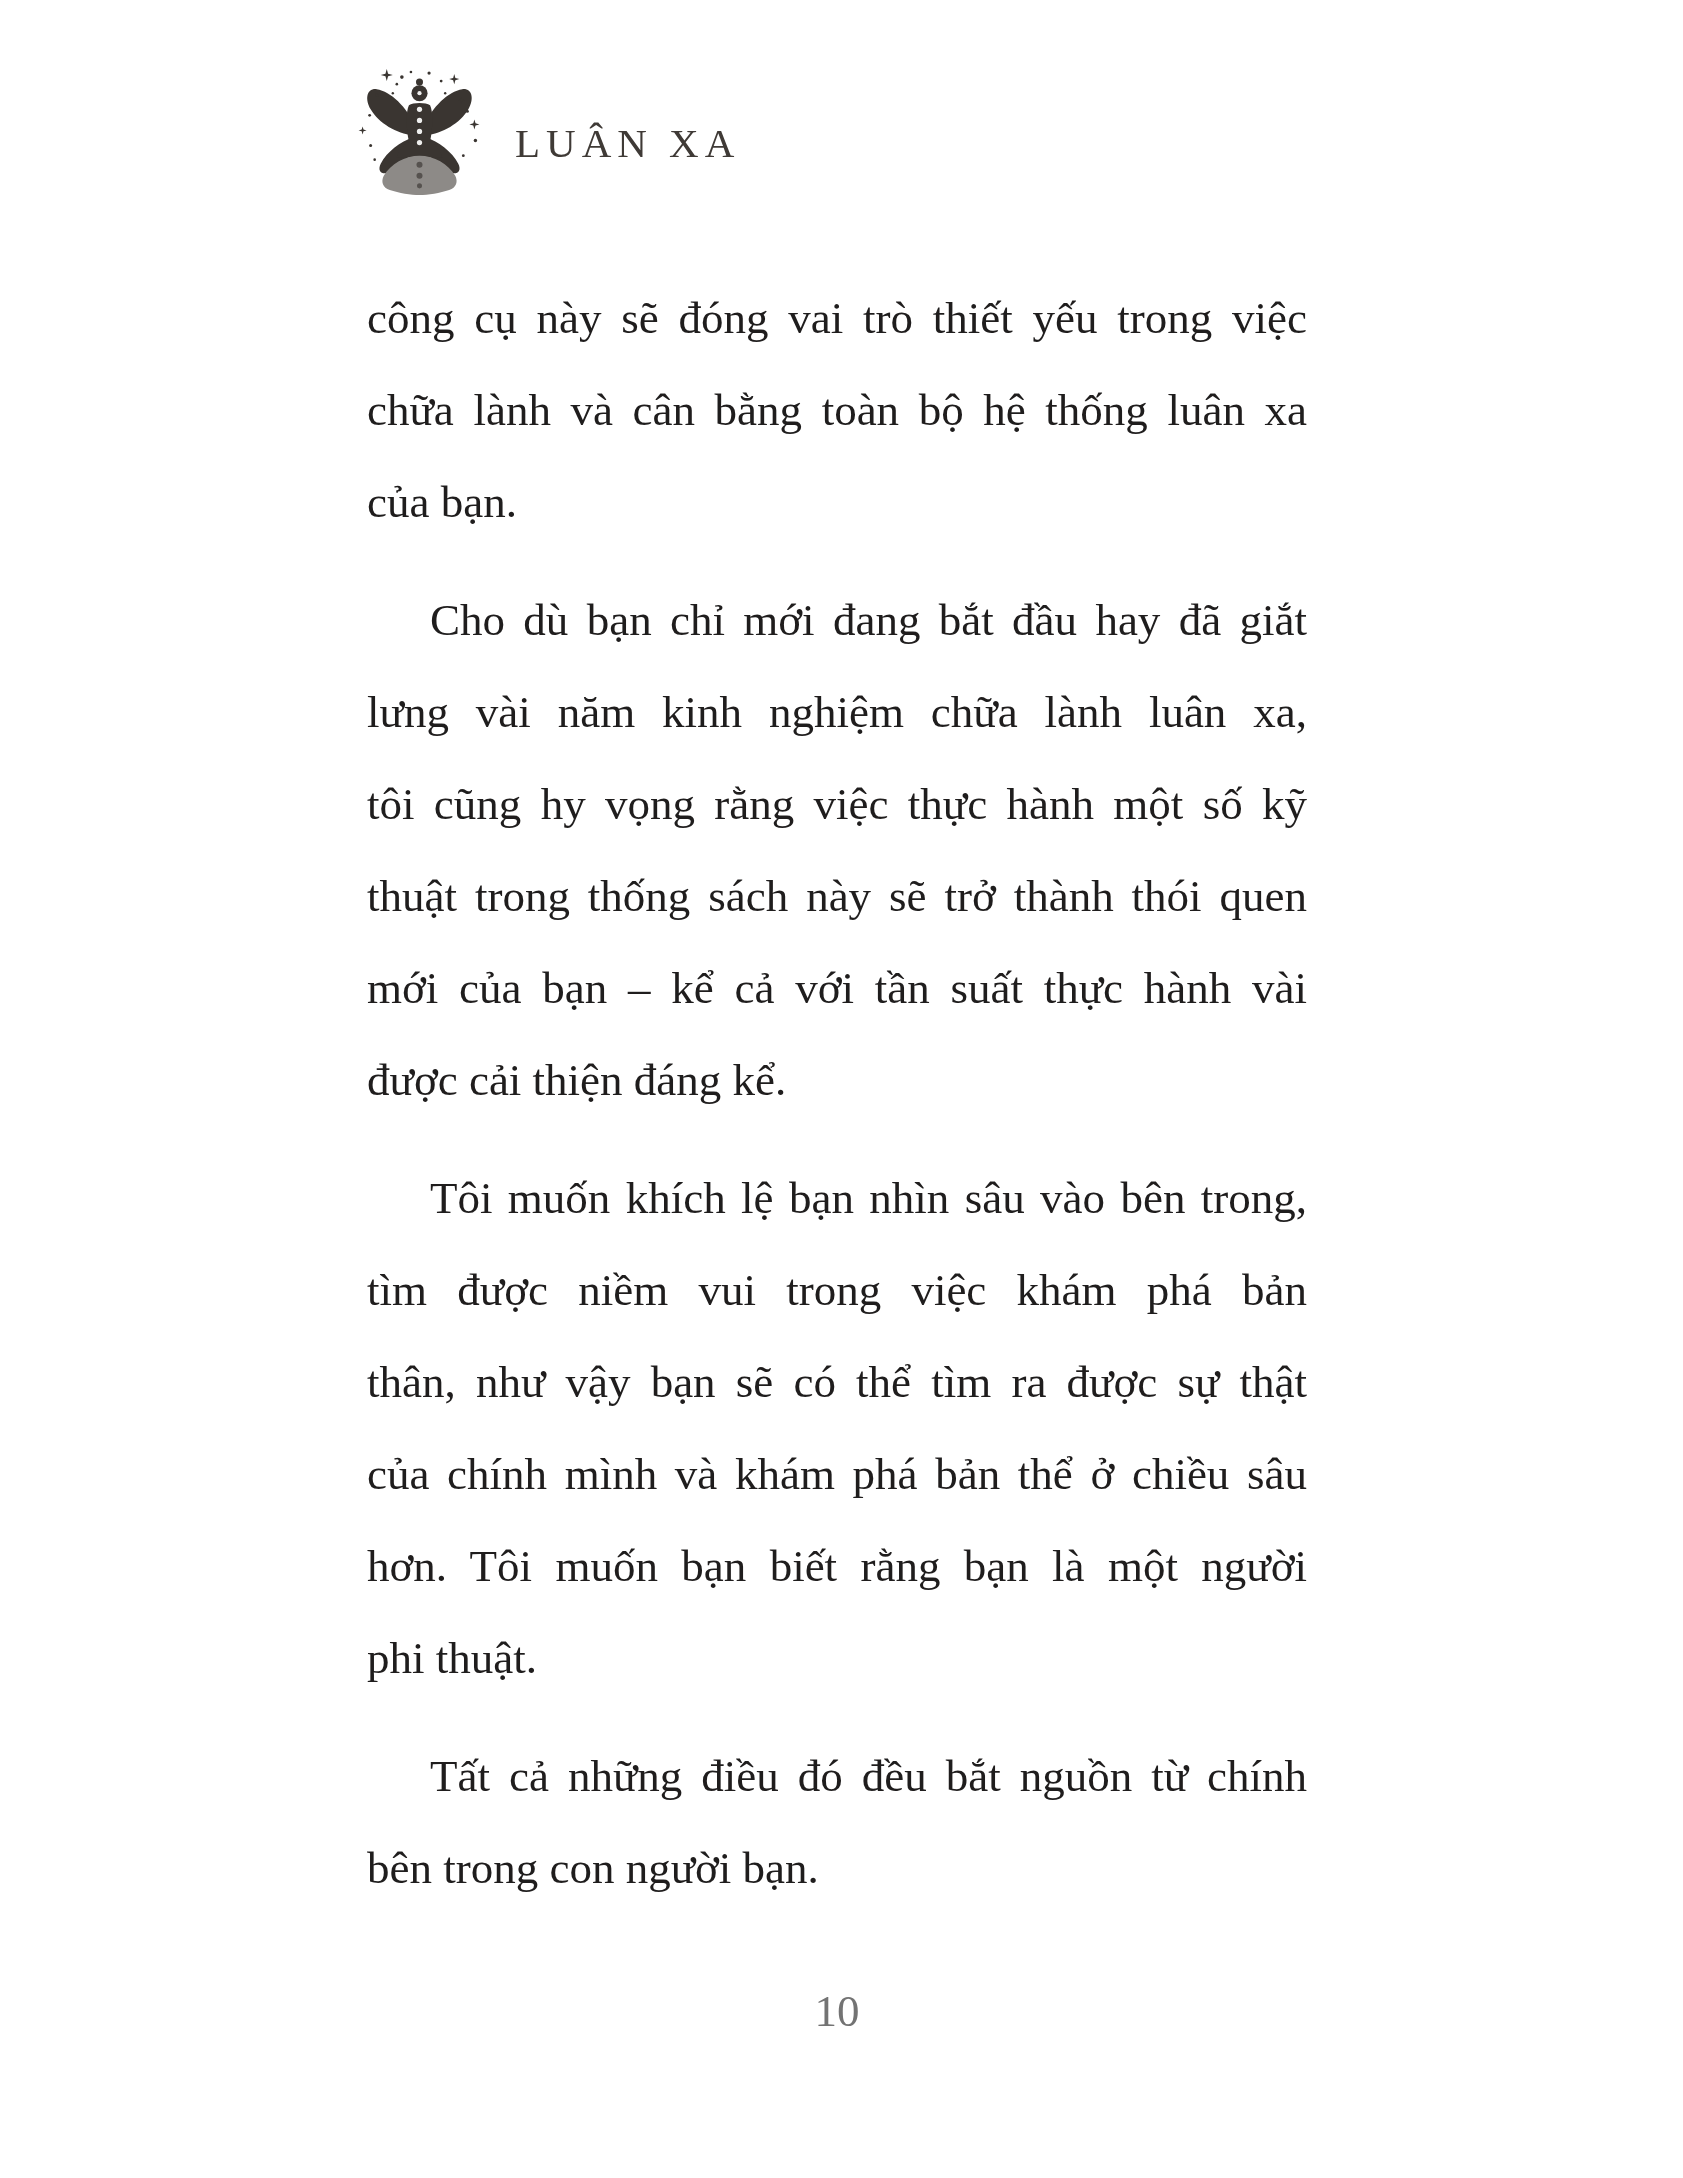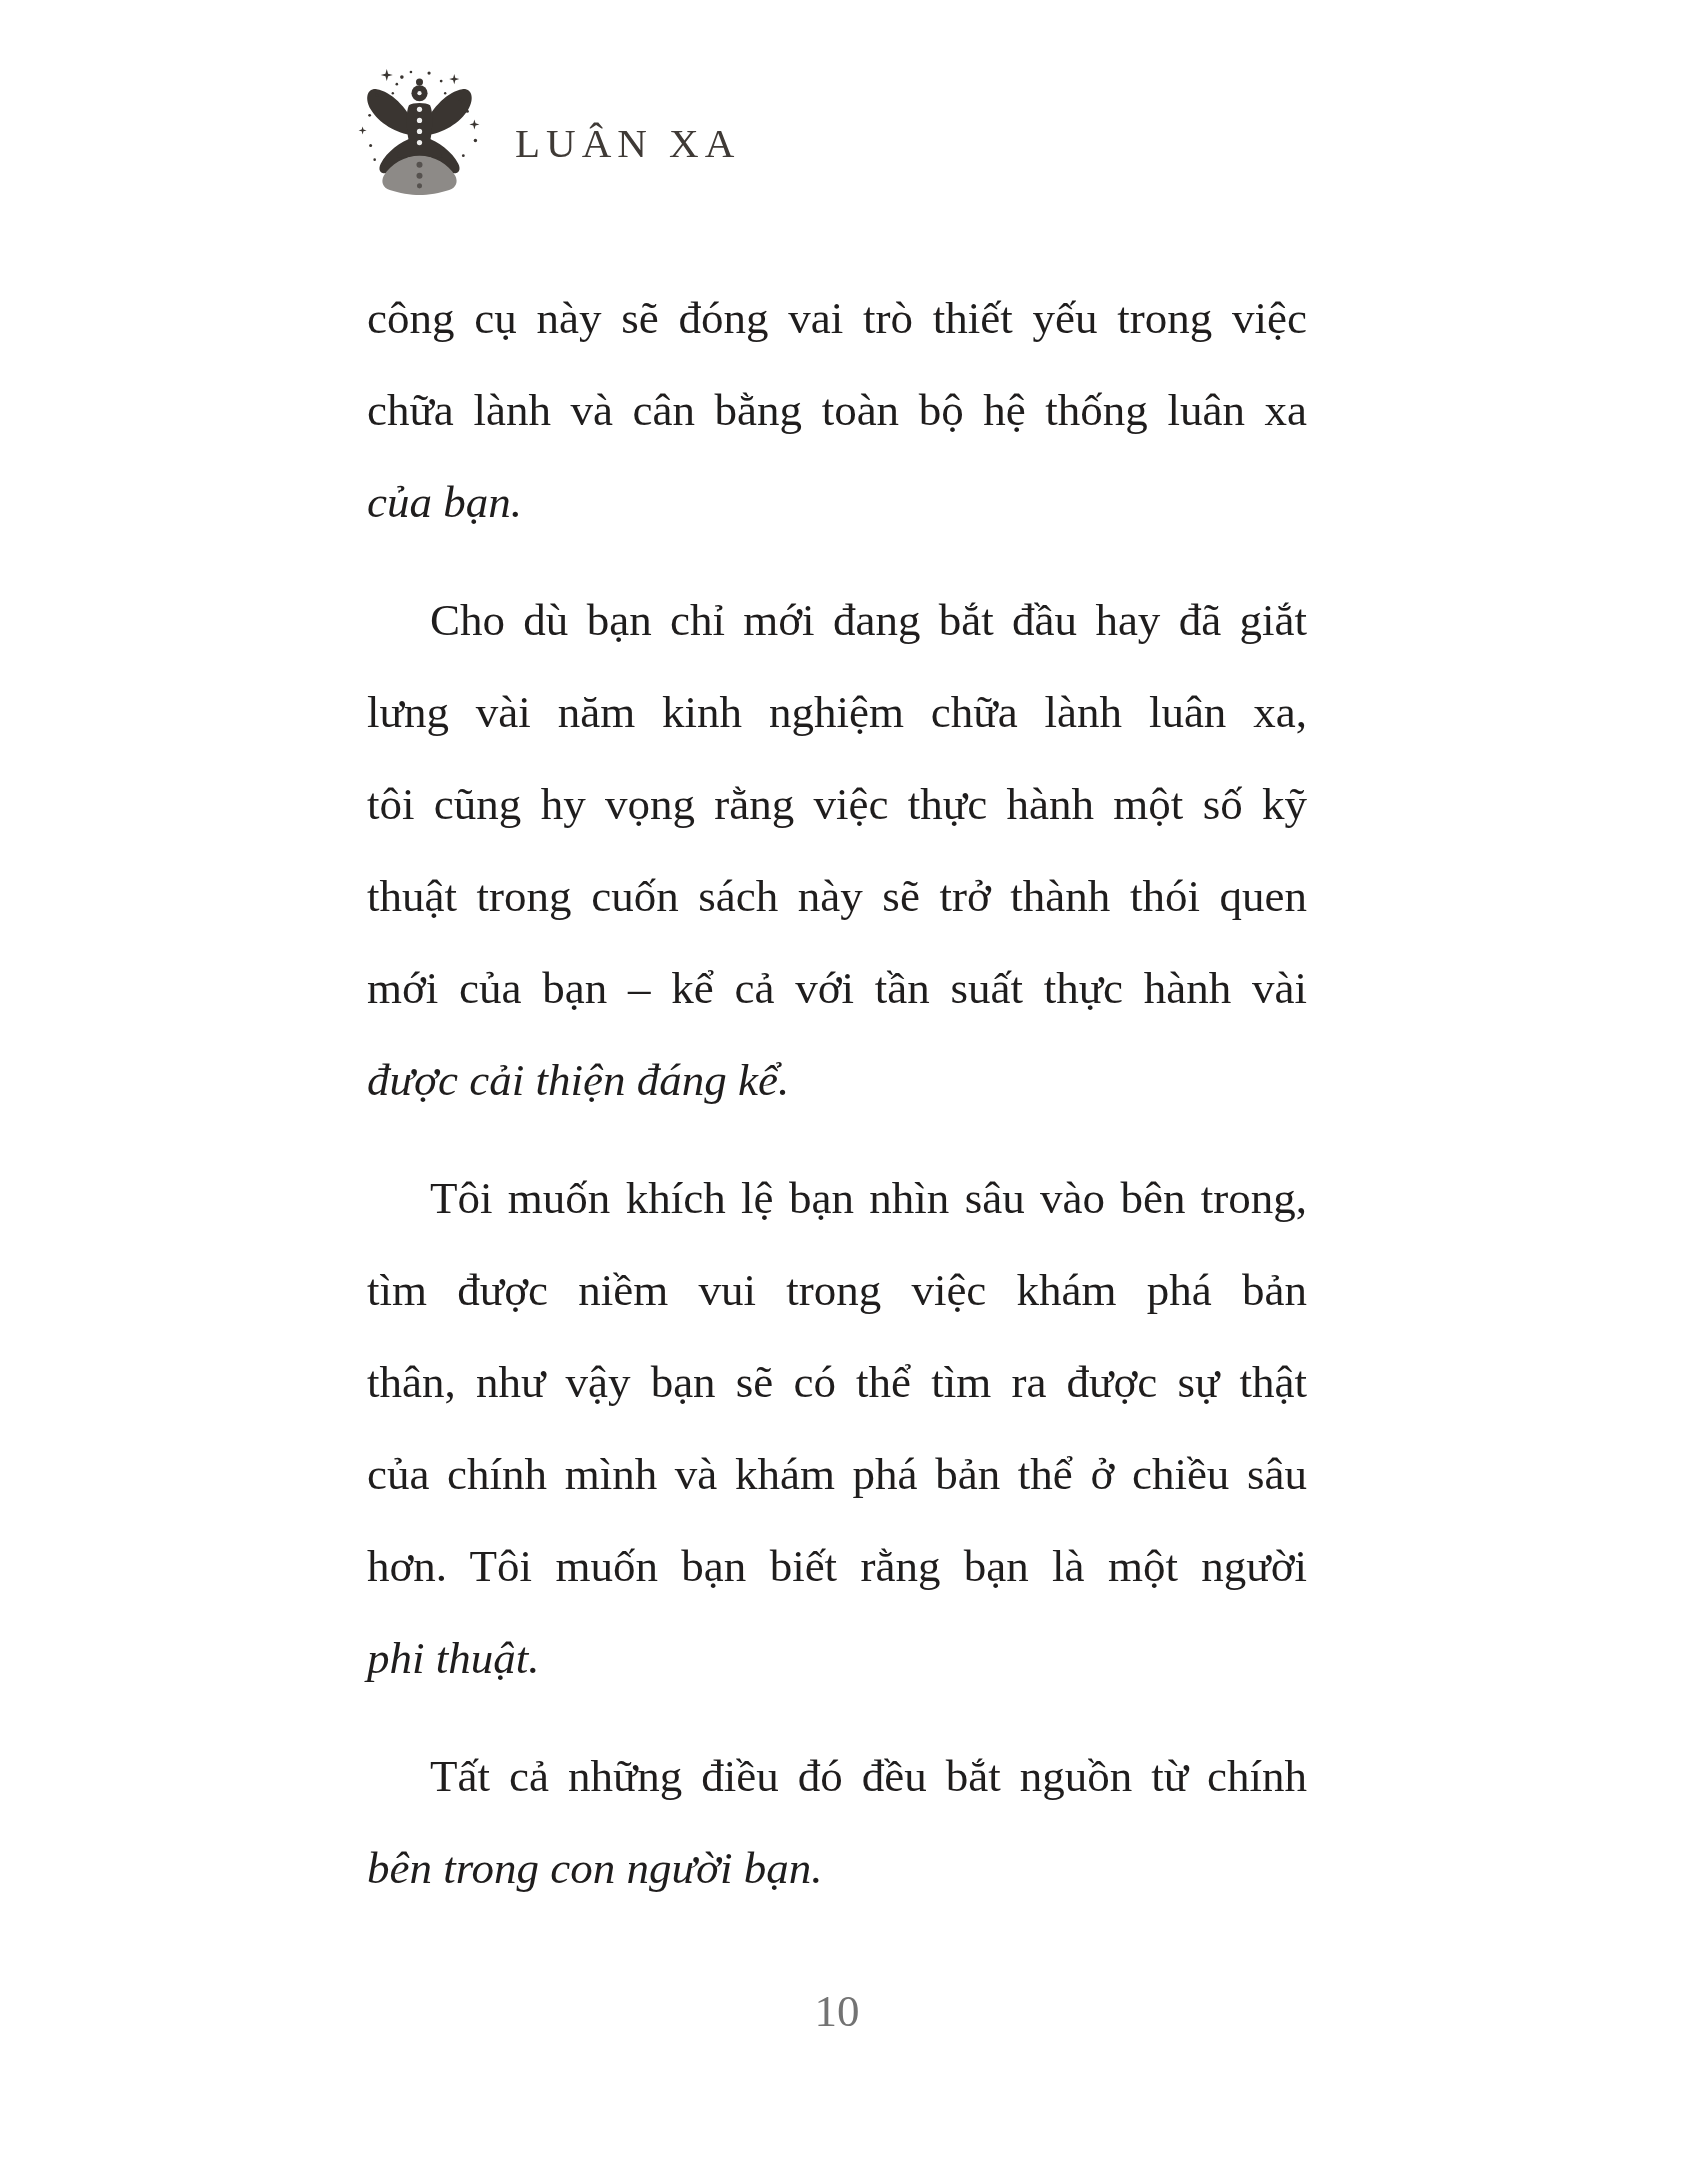--- a/index.html
+++ b/index.html
@@ -35,21 +35,20 @@
     font-size:45px;
     text-align:justify;
     -moz-text-align-last:justify;
     text-align-last:justify;
     white-space:nowrap;
   }
   .line.last{
     text-align:left;
     -moz-text-align-last:left;
     text-align-last:left;
-    font-style:italic;
   }
   .line.indent{text-indent:63px;}
 
   
   .footer{
     position:absolute;left:351px;top:1982px;width:972px;
     text-align:center;
   }
   .pageno{
     display:inline-block;
@@ -123,21 +122,21 @@
     <p class="para">
       <span class="line">công cụ này sẽ đóng vai trò thiết yếu trong việc</span>
       <span class="line">chữa lành và cân bằng toàn bộ hệ thống luân xa</span>
       <span class="line last">của bạn.</span>
     </p>
 
     <p class="para">
       <span class="line indent">Cho dù bạn chỉ mới đang bắt đầu hay đã giắt</span>
       <span class="line">lưng vài năm kinh nghiệm chữa lành luân xa,</span>
       <span class="line">tôi cũng hy vọng rằng việc thực hành một số kỹ</span>
-      <span class="line">thuật trong cuốn sách này sẽ trở thành thói quen</span>
+      <span class="line">thuật trong thống sách này sẽ trở thành thói quen</span>
       <span class="line">mới của bạn – kể cả với tần suất thực hành vài</span>
       <span class="line last">được cải thiện đáng kể.</span>
     </p>
 
     <p class="para">
       <span class="line indent">Tôi muốn khích lệ bạn nhìn sâu vào bên trong,</span>
       <span class="line">tìm được niềm vui trong việc khám phá bản</span>
       <span class="line">thân, như vậy bạn sẽ có thể tìm ra được sự thật</span>
       <span class="line">của chính mình và khám phá bản thể ở chiều sâu</span>
       <span class="line">hơn. Tôi muốn bạn biết rằng bạn là một người</span>

